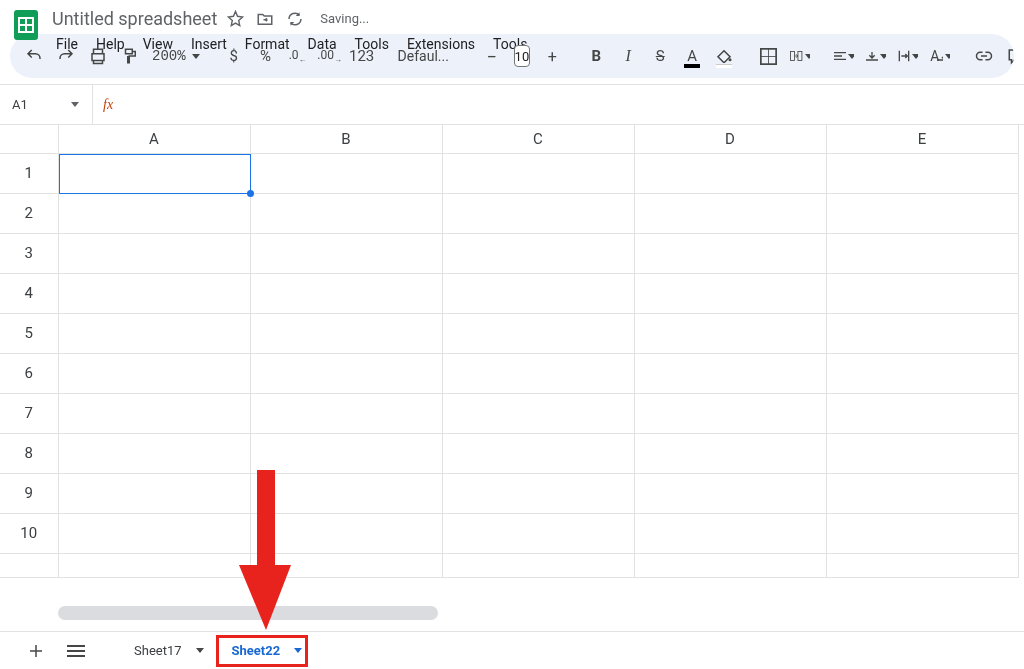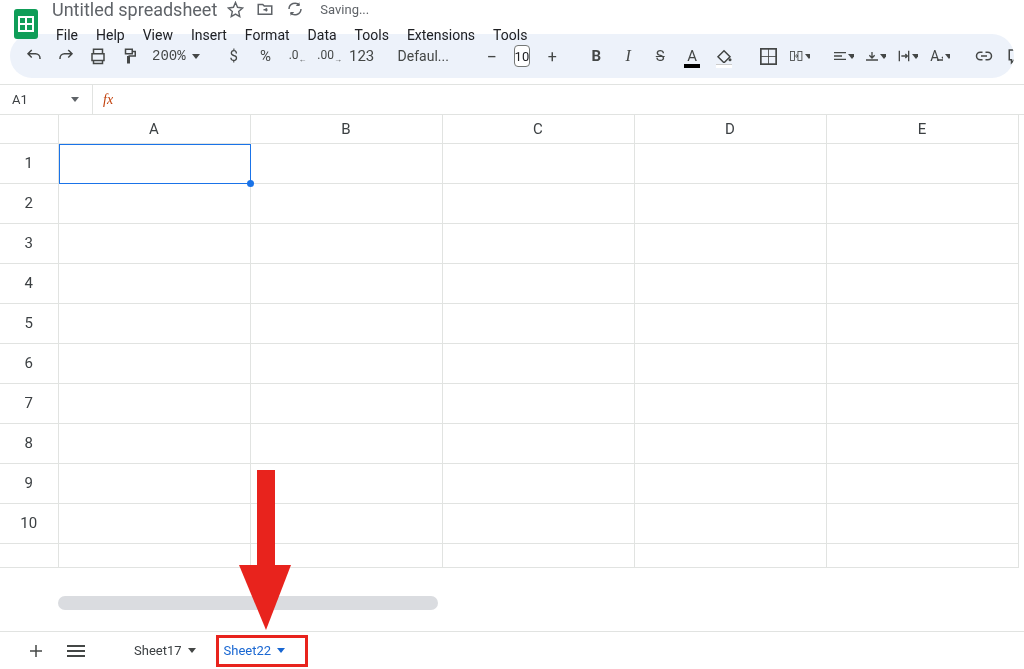--- a/index.html
+++ b/index.html
@@ -10,22 +10,22 @@
     background: #fff;
     width: 1024px;
     height: 669px;
     overflow: hidden;
     position: relative;
   }
 
   
   .titlebar {
     display: flex;
-    align-items: center;
-    padding: 16px 12px 0 12px;
+    align-items: flex-start;
+    padding: 6px 12px 0 12px;
     gap: 8px;
     height: 30px;
   }
   .docs-icon {
     width: 28px; height: 36px;
     display: flex; align-items: center; justify-content: center;
     flex-shrink: 0;
   }
   .doc-title {
     font-size: 18px;
@@ -84,21 +84,21 @@
     background: #fff;
     margin: 0 4px;
   }
   .textcolor-under { height: 4px; width: 16px; background: #000; position: absolute; bottom: 3px; }
   .fillcolor-under { height: 4px; width: 16px; background: #fff; border-top: 1px solid #ccc; position: absolute; bottom: 3px; }
 
   
   .fxrow {
     display: flex;
     align-items: center;
-    height: 31px;
+    height: 41px;
     border-top: 1px solid #e1e3e1;
     border-bottom: 1px solid #e1e3e1;
   }
   .namebox {
     width: 58px;
     padding: 0 8px 0 12px;
     font-size: 13px;
     color: #3c4043;
   }
   .name-dd {
@@ -206,25 +206,25 @@
     width: 32px; height: 30px;
     display: flex; align-items: center; justify-content: center;
     color: #444746;
   }
   .sheet-tab {
     height: 30px;
     display: flex; align-items: center;
     padding: 0 10px;
     font-size: 13px;
     color: #3c4043;
-    gap: 4px;
+    gap: 12px;
   }
   .sheet-tab.active {
     color: #1967d2;
-    font-weight: 400;
+    font-weight: 700;
   }
   .highlight-box {
     position: absolute;
     border: 3px solid #e8231d;
     left: 216px;
     bottom: 2px;
     width: 92px;
     height: 32px;
     pointer-events: none;
     z-index: 40;

